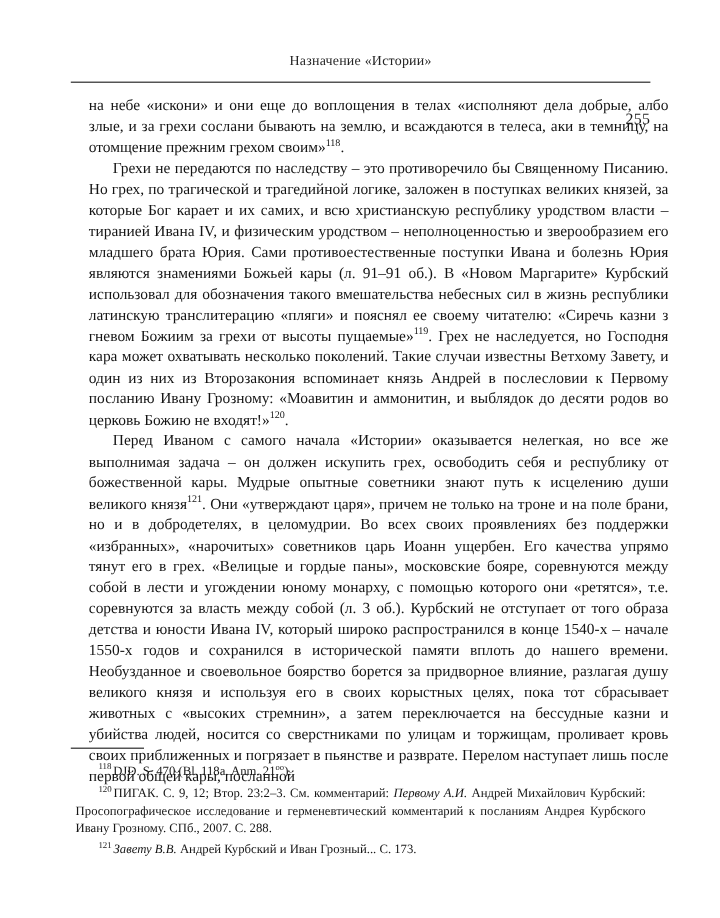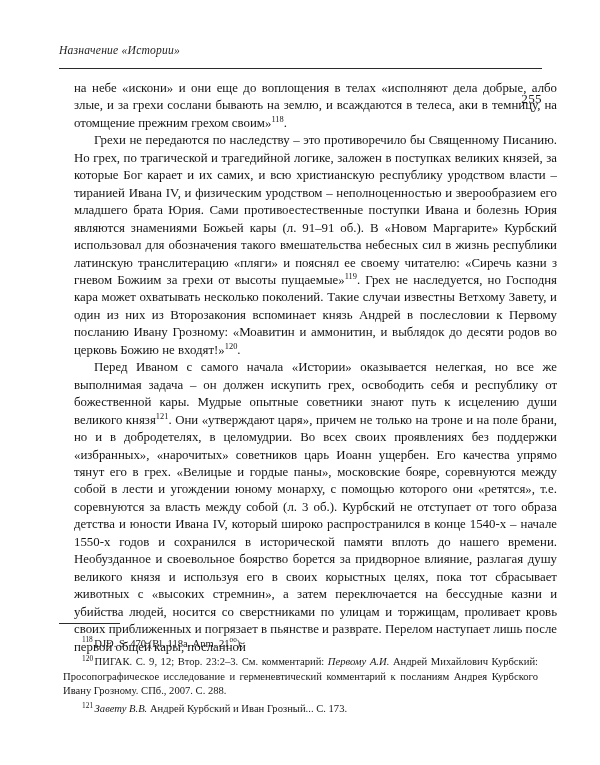--- a/index.html
+++ b/index.html
@@ -29,21 +29,21 @@
     left: 59px;
     top: 44px;
     width: 483px;
     height: 22px;
   }
   .running-head-title {
     position: absolute;
     left: 0;
     top: 0;
     width: 483px;
-    font-style: italic;
+    text-align: center;
     font-size: 11.6px;
     letter-spacing: 0.2px;
     color: #242424;
     white-space: nowrap;
   }
   .running-head-pageno {
     position: absolute;
     right: 0;
     top: -1px;
     font-size: 13.2px;

